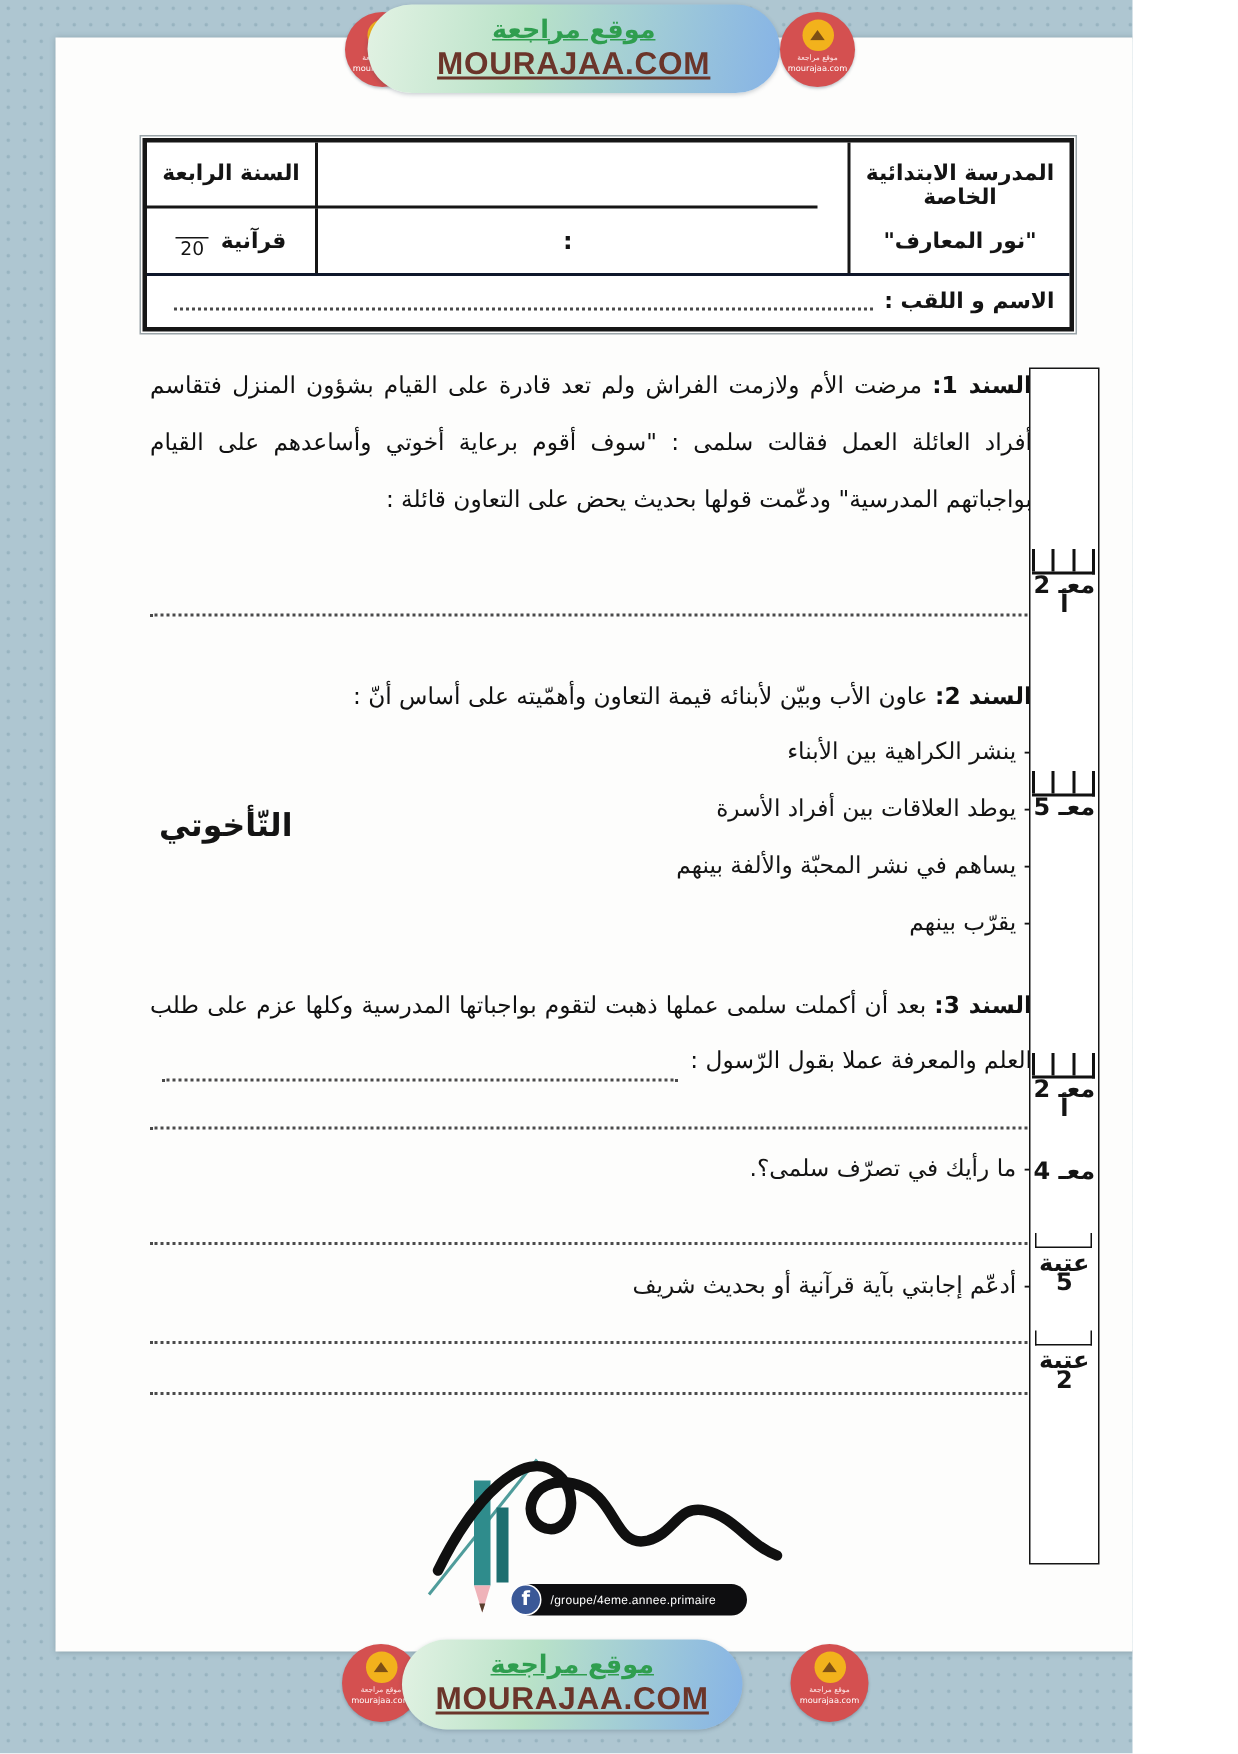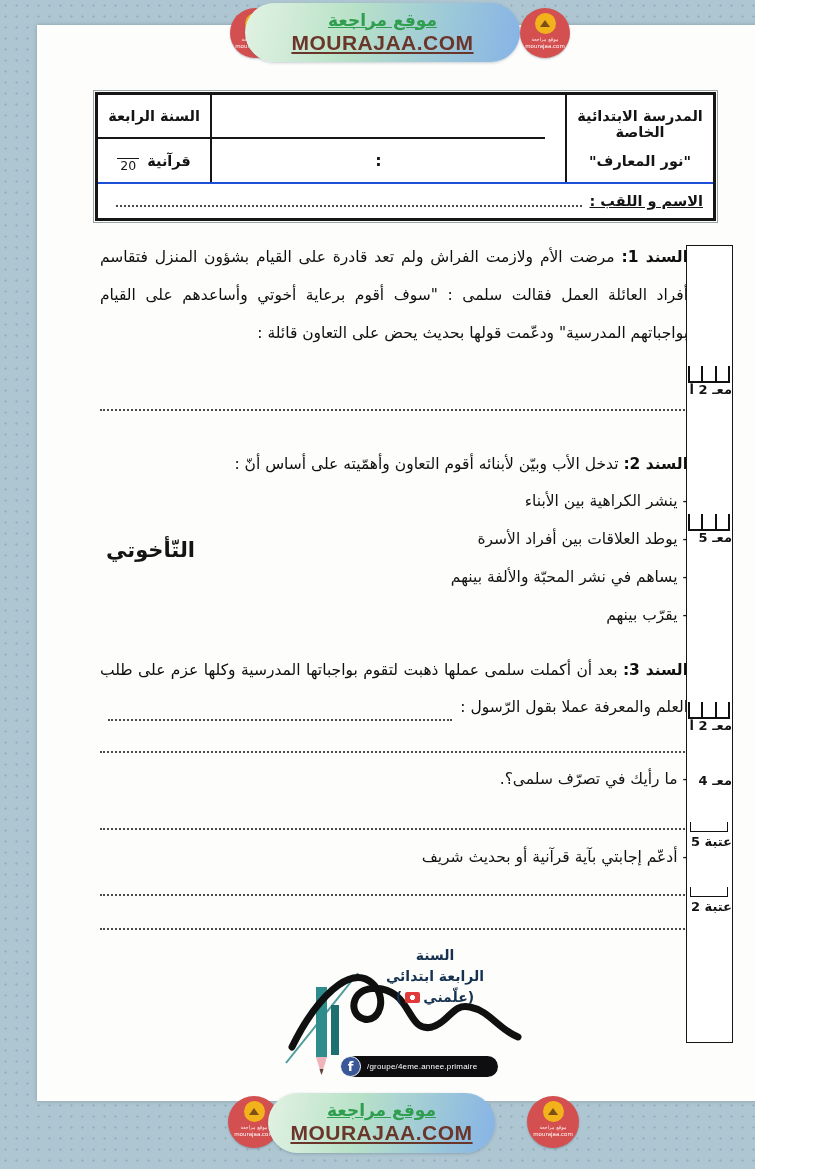--- a/index.html
+++ b/index.html
@@ -33,41 +33,41 @@
   .badge-t2{font-size:5.5px;color:#ffffff;line-height:6px;}
 
   
   .htable{left:95px;top:92px;width:615px;height:123px;border:3px solid #161616;outline:1px solid #9aa4a8;outline-offset:1px;
     background:#fff;display:grid;direction:rtl;grid-template-columns:168px 1fr 112px;grid-template-rows:44px 43px 1fr;}
   .cell{display:flex;align-items:center;justify-content:center;font-size:14.5px;font-weight:bold;direction:rtl;}
   .cell-school{grid-row:1/3;flex-direction:column;justify-content:space-around;padding:6px 2px;border-left:2px solid #161616;text-align:center;margin-left:20px;}
   .cell-empty{border-left:2px solid #161616;border-bottom:2px solid #161616;}
   .cell-grade{border-bottom:2px solid #161616;}
   .cell-colon{border-left:2px solid #161616;font-size:16px;}
-  .cell-name{grid-column:1/4;border-top:2px solid #1d4ed8;justify-content:flex-start;padding:0 10px;text-decoration:underline;}
+  .cell-name{grid-column:1/4;border-top:2px solid #0f172a;justify-content:flex-start;padding:0 10px;}
   .frac{display:inline-flex;flex-direction:column;align-items:center;margin-right:8px;}
   .frac-bar{width:22px;border-bottom:1.6px solid #161616;height:9px;}
   .frac-den{font-size:12.5px;font-weight:normal;line-height:14px;}
 
   
   .bodytext{left:100px;width:588px;direction:rtl;font-size:15.5px;line-height:38px;color:#101010;}
   .just{text-align:justify;}
   .justall{text-align:justify;text-align-last:justify;}
   .linefill{display:flex;direction:rtl;align-items:flex-end;height:30px;}
   .dotfill{flex:1;border-bottom:2.5px dotted #4a4a4a;margin:0 8px 5px 8px;}
   .dotline{left:100px;width:588px;height:14px;border-bottom:2.6px dotted #4a4a4a;}
   .optline{left:100px;width:588px;direction:rtl;font-size:15.5px;}
   .keyword{font-size:21px;font-weight:bold;direction:rtl;}
 
   
   .score-col{left:686px;top:245px;width:45px;height:796px;background:#fff;border:1.5px solid #161616;}
   .comb{position:absolute;left:1px;width:40px;height:15px;display:flex;border-bottom:2px solid #111;border-right:2px solid #111;}
   .comb span{flex:1;border-left:2px solid #111;}
   .ubracket{position:absolute;left:3px;width:36px;height:9px;border:1.6px solid #111;border-top:none;}
-  .score-label{position:absolute;width:100%;font-size:13px;font-weight:bold;direction:rtl;line-height:13px;}
+  .score-label{position:absolute;width:100%;text-align:center;font-size:16px;font-weight:bold;direction:rtl;line-height:13px;}
 
   
   .footer-logo{left:280px;top:945px;width:245px;height:135px;}
   .logo-text{position:absolute;left:70px;top:0;width:170px;text-align:center;direction:rtl;
     color:var(--navy);font-weight:bold;font-size:14px;line-height:21px;}
   .logo-line3{display:flex;align-items:center;justify-content:center;gap:3px;direction:rtl;}
   .flag{display:inline-block;width:15px;height:11px;border-radius:2px;
     background:radial-gradient(circle at 50% 50%, #ffffff 0 2.6px, var(--flag-red) 2.7px);}
   .fb-pill{position:absolute;left:63px;top:111px;width:155px;height:21px;background:#0e0e10;border-radius:11px;
     display:flex;align-items:center;color:#fff;}
@@ -123,21 +123,21 @@
   </div>
 
   <div class="abs bodytext just" style="top:238px;">
     <b>السند 1:</b>
     <span>مرضت الأم ولازمت الفراش ولم تعد قادرة على القيام بشؤون المنزل فتقاسم أفراد العائلة العمل فقالت سلمى : "سوف أقوم برعاية أخوتي وأساعدهم على القيام بواجباتهم المدرسية" ودعّمت قولها بحديث يحض على التعاون قائلة :</span>
   </div>
   <div class="abs dotline" style="top:395px;"></div>
 
   <div class="abs bodytext" style="top:452px;line-height:24px;">
     <b>السند 2:</b>
-    <span>تدخل الأب وبيّن لأبنائه أقوم التعاون وأهمّيته على أساس أنّ :</span>
+    <span>عاون الأب وبيّن لأبنائه قيمة التعاون وأهمّيته على أساس أنّ :</span>
   </div>
   <div class="abs optline" style="top:492px;padding-right:112px;">- ينشر الكراهية بين الأبناء</div>
   <div class="abs optline" style="top:530px;padding-right:103px;">- يوطد العلاقات بين أفراد الأسرة</div>
   <div class="abs optline" style="top:568px;padding-right:124px;">- يساهم في نشر المحبّة والألفة بينهم</div>
   <div class="abs optline" style="top:606px;padding-right:141px;">- يقرّب بينهم</div>
   <div class="abs keyword" style="left:106px;top:538px;">التّأخوتي</div>
 
   <div class="abs bodytext justall" style="top:658px;line-height:24px;">
     <b>السند 3:</b>
     <span>بعد أن أكملت سلمى عملها ذهبت لتقوم بواجباتها المدرسية وكلها عزم على طلب</span>
@@ -182,29 +182,20 @@
 
   <div class="abs footer-logo">
     <svg width="245" height="135" viewBox="0 0 245 135">
       <line x1="6" y1="118" x2="78" y2="28" stroke="#4f9c9b" stroke-width="2"></line>
       <rect x="36" y="42" width="11" height="70" fill="#2f8c8c"></rect>
       <polygon points="36,112 47,112 41.5,130" fill="#efb3b9"></polygon>
       <polygon points="39.5,124 43.5,124 41.5,130" fill="#59402f"></polygon>
       <rect x="51" y="60" width="8" height="50" fill="#1d6f70"></rect>
       <path d="M 12 102 C 35 55, 70 18, 92 38 C 108 52, 100 78, 84 74 C 66 69, 72 38, 102 44 C 132 50, 128 88, 152 82 C 170 77, 172 58, 190 62 C 210 66, 218 84, 238 92" fill="none" stroke="#101010" stroke-width="7" stroke-linecap="round"></path>
     </svg>
-    <div class="logo-text">
-      <div>السنة</div>
-      <div>الرابعة ابتدائي</div>
-      <div class="logo-line3">
-        <span>(علّمني</span>
-        <span class="flag"></span>
-        <span>)</span>
-      </div>
-    </div>
     <div class="fb-pill">
       <div class="fb-circle">f</div>
       <div class="fb-text">/groupe/4eme.annee.primaire</div>
     </div>
   </div>
 
   <div class="abs badge" style="left:228px;top:1096px;width:52px;height:52px;">
     <div class="badge-yellow">
         <div class="badge-glyph"></div>
       </div>

